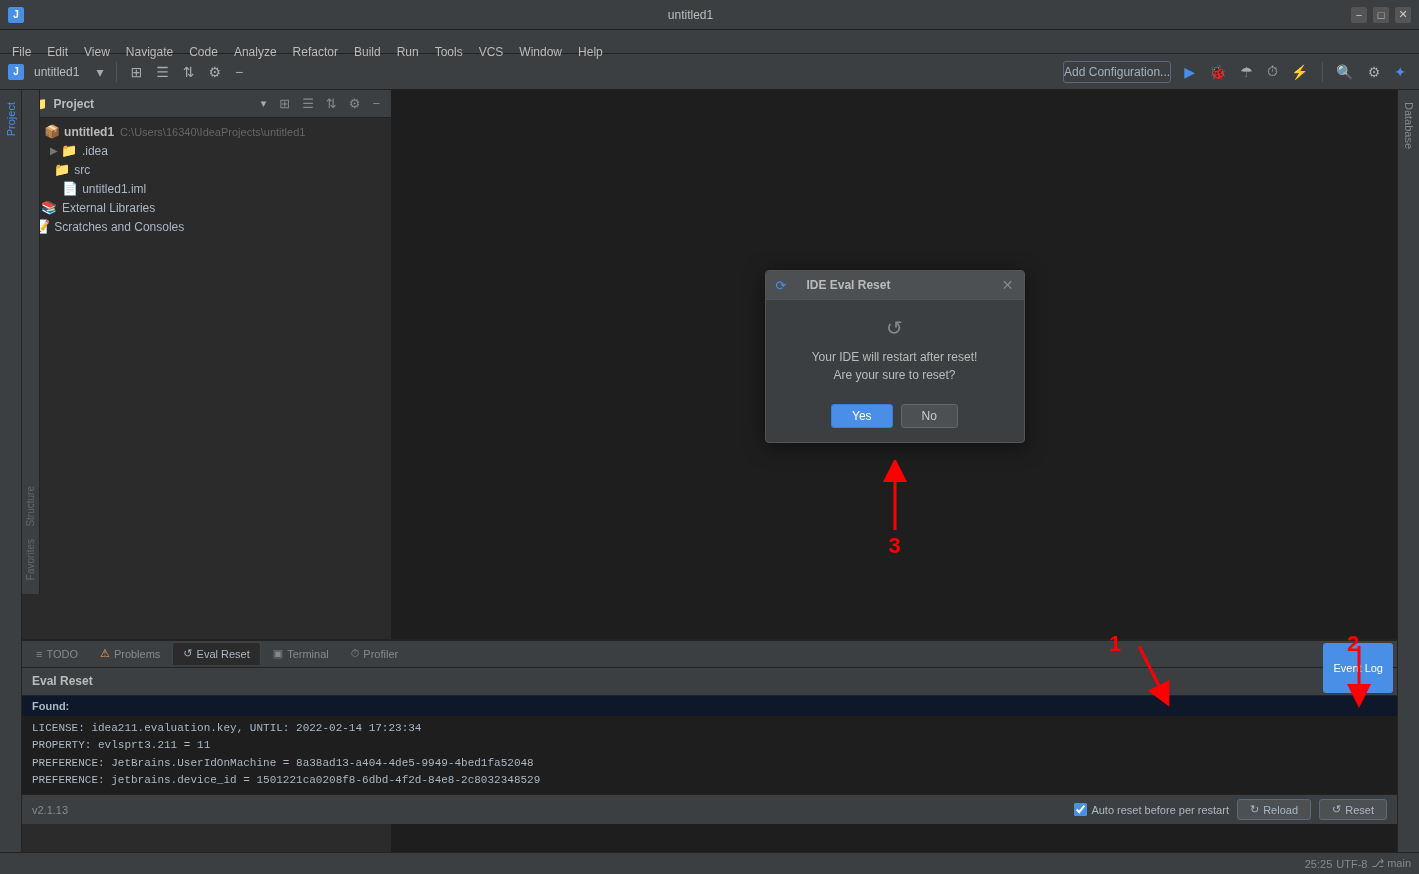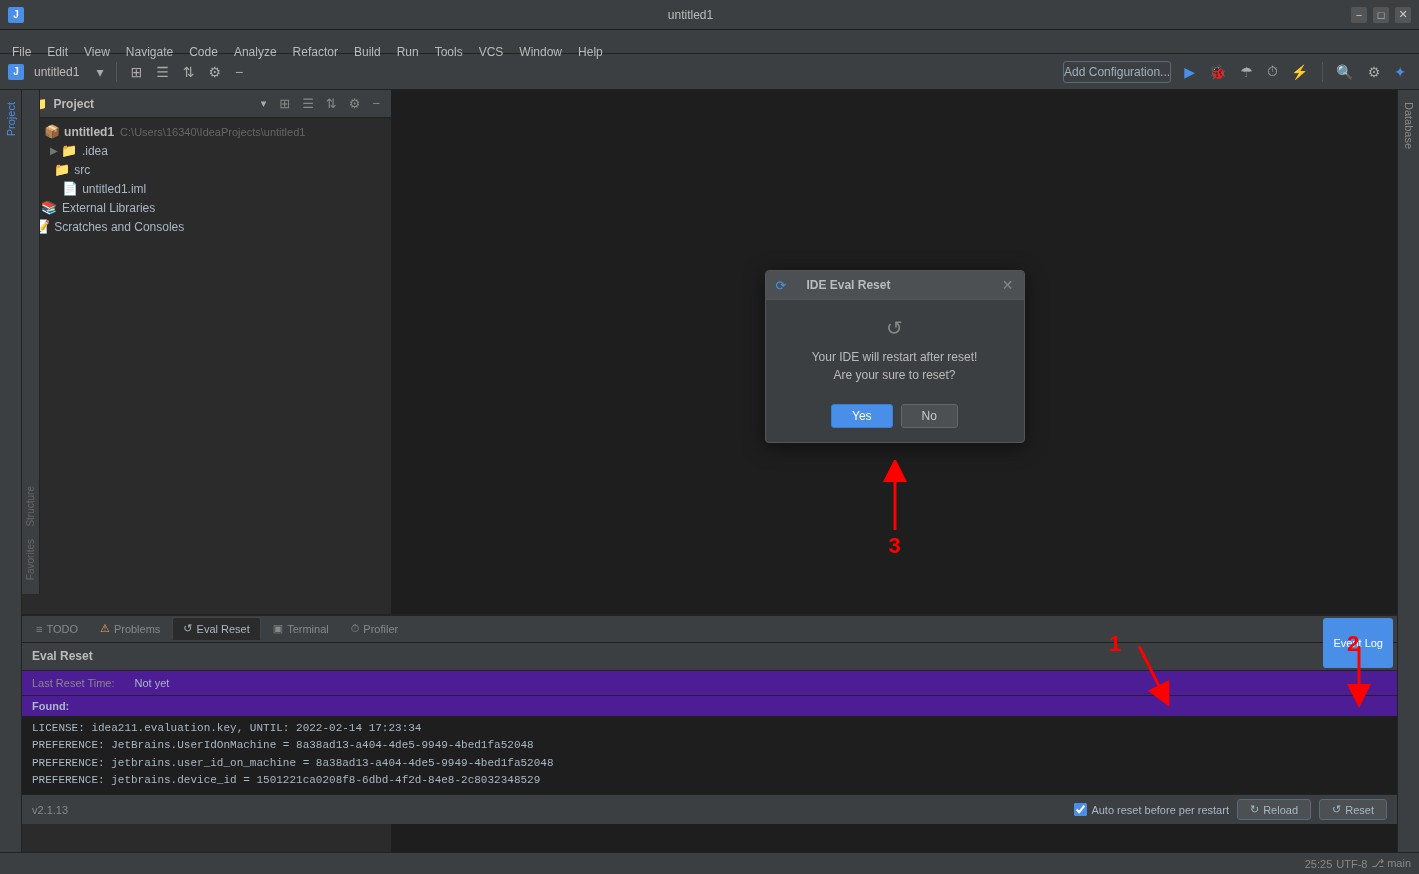--- a/index.html
+++ b/index.html
@@ -628,21 +628,21 @@
     </div>
 
   </div>
 
   <div class="right-tabs">
     <span class="right-tab">Database</span>
   </div>
 
 </div>
 
-<div style="position:absolute; bottom:50px; left:22px; right:22px; background:#4c1d95; border-top:1px solid #232323;">
+<div style="position:absolute; bottom:50px; left:22px; right:22px; background:#0f172a; border-top:1px solid #232323;">
 
   <div class="bottom-tabs" style="position:relative; bottom:auto; left:auto; right:auto;">
     <span class="btab">
       <span>≡</span>
       <span>TODO</span>
     </span>
     <span class="btab">
       <span style="color:#f0a060;">⚠</span>
       <span>Problems</span>
     </span>
@@ -662,30 +662,26 @@
   </div>
 
   <div class="bottom-panel-header">
     <span class="bottom-panel-title">Eval Reset</span>
     <div class="bottom-panel-right">
       <button class="toolbar-btn">⚙</button>
       <button class="toolbar-btn">−</button>
     </div>
   </div>
 
-  <div class="bottom-meta">
-    <span class="meta-label">Last Reset Time:</span>
-    <span class="meta-value">Not yet</span>
-  </div>
   <div class="found-label">Found:</div>
 
   <div class="log-area">
     <span class="log-line">LICENSE: idea211.evaluation.key, UNTIL: 2022-02-14 17:23:34</span>
+    <span class="log-line">PROPERTY: evlsprt3.211 = 11</span>
     <span class="log-line">PREFERENCE: JetBrains.UserIdOnMachine = 8a38ad13-a404-4de5-9949-4bed1fa52048</span>
-    <span class="log-line">PREFERENCE: jetbrains.user_id_on_machine = 8a38ad13-a404-4de5-9949-4bed1fa52048</span>
     <span class="log-line">PREFERENCE: jetbrains.device_id = 1501221ca0208f8-6dbd-4f2d-84e8-2c8032348529</span>
   </div>
 
   <div class="bottom-footer">
     <span class="footer-version">v2.1.13</span>
 
     <div style="position:relative; display:flex; align-items:center; gap:8px; margin-left:auto;">
       <label class="footer-checkbox">
         <input type="checkbox" checked="" style="accent-color: rgb(74, 143, 231);">
         <span>Auto reset before per restart</span>

